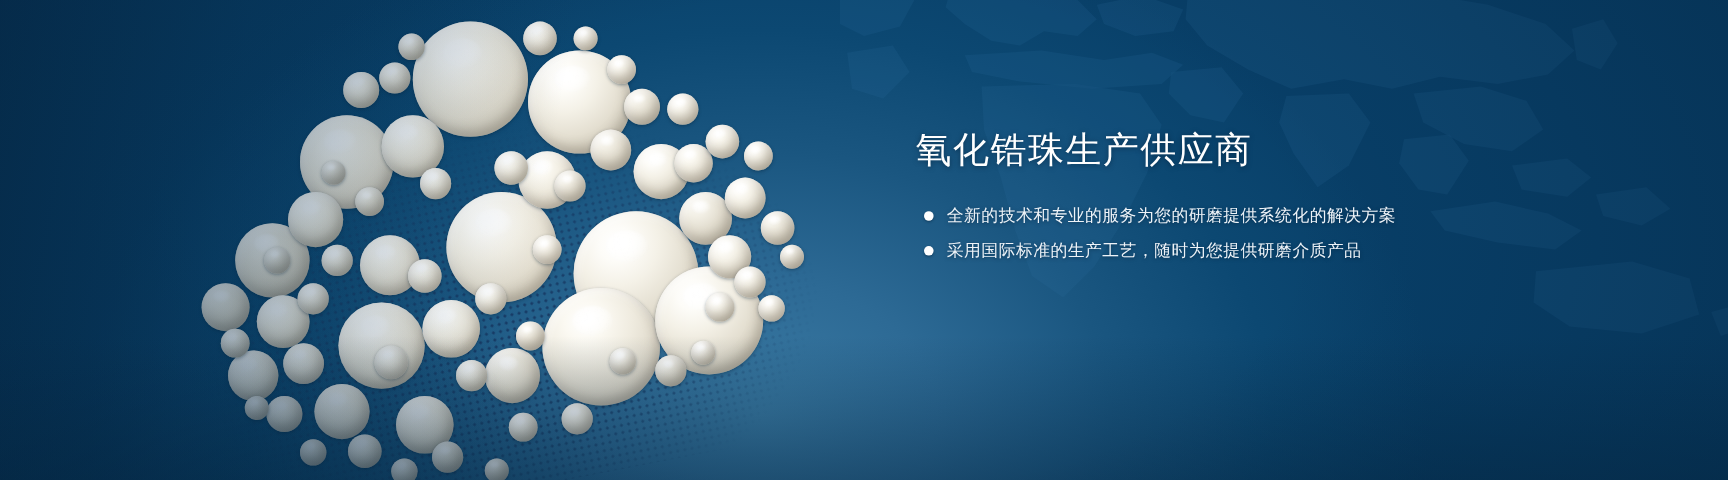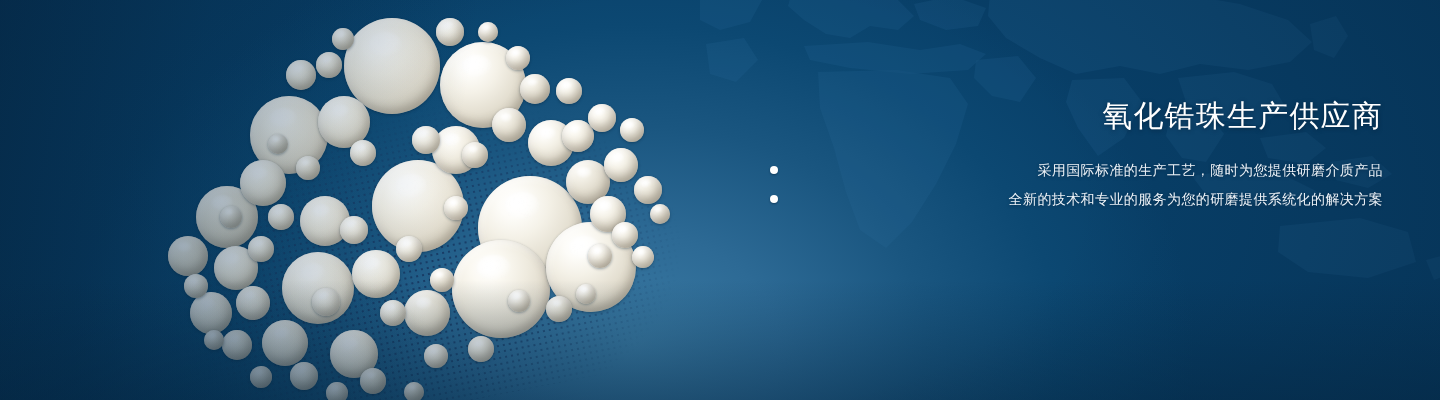--- a/index.html
+++ b/index.html
@@ -68,21 +68,21 @@
   .bead.soft{
     background:
       radial-gradient(circle at 36% 28%, #ffffff 0%, #fbf9f2 18%, #efebdf 42%, #ddd7c8 68%, #c3bcad 88%, #aaa398 100%);
   }
   .bead.dim{
     background:
       radial-gradient(circle at 32% 24%, #fbfaf6 0%, #f2efe5 22%, #e2ddcf 48%, #cbc5b5 74%, #aea79b 100%);
   }
 
   
-  .copy{position:absolute;left:763px;top:96px;width:620px;text-align:right;}
+  .copy{position:absolute;left:763px;top:106px;width:620px;}
   .headline{
     color:#ffffff;
     font-size:30px;
     font-weight:400;
     letter-spacing:1.2px;
     line-height:40px;
     margin:0 0 22px 0;
     text-shadow:0 1px 4px rgba(2,26,48,.55);
     white-space:nowrap;
   }
@@ -225,22 +225,22 @@
   </div>
 
   <div class="bg-vignette"></div>
   <div class="bg-bottomfade"></div>
 
   <div class="copy">
     <h1 class="headline">氧化锆珠生产供应商</h1>
     <ul class="bullets">
       <li class="bullet">
         <span class="dot"></span>
-        <span>采用国际标准的生产工艺，随时为您提供研磨介质产品</span>
+        <span>全新的技术和专业的服务为您的研磨提供系统化的解决方案</span>
       </li>
       <li class="bullet">
         <span class="dot"></span>
-        <span>全新的技术和专业的服务为您的研磨提供系统化的解决方案</span>
+        <span>采用国际标准的生产工艺，随时为您提供研磨介质产品</span>
       </li>
     </ul>
   </div>
 
 </div>
 
 </body></html>

